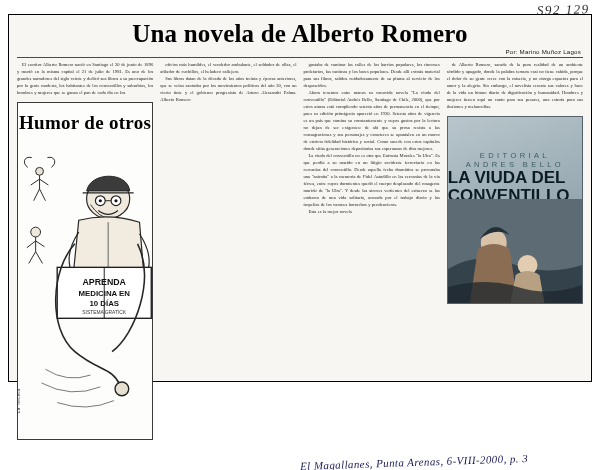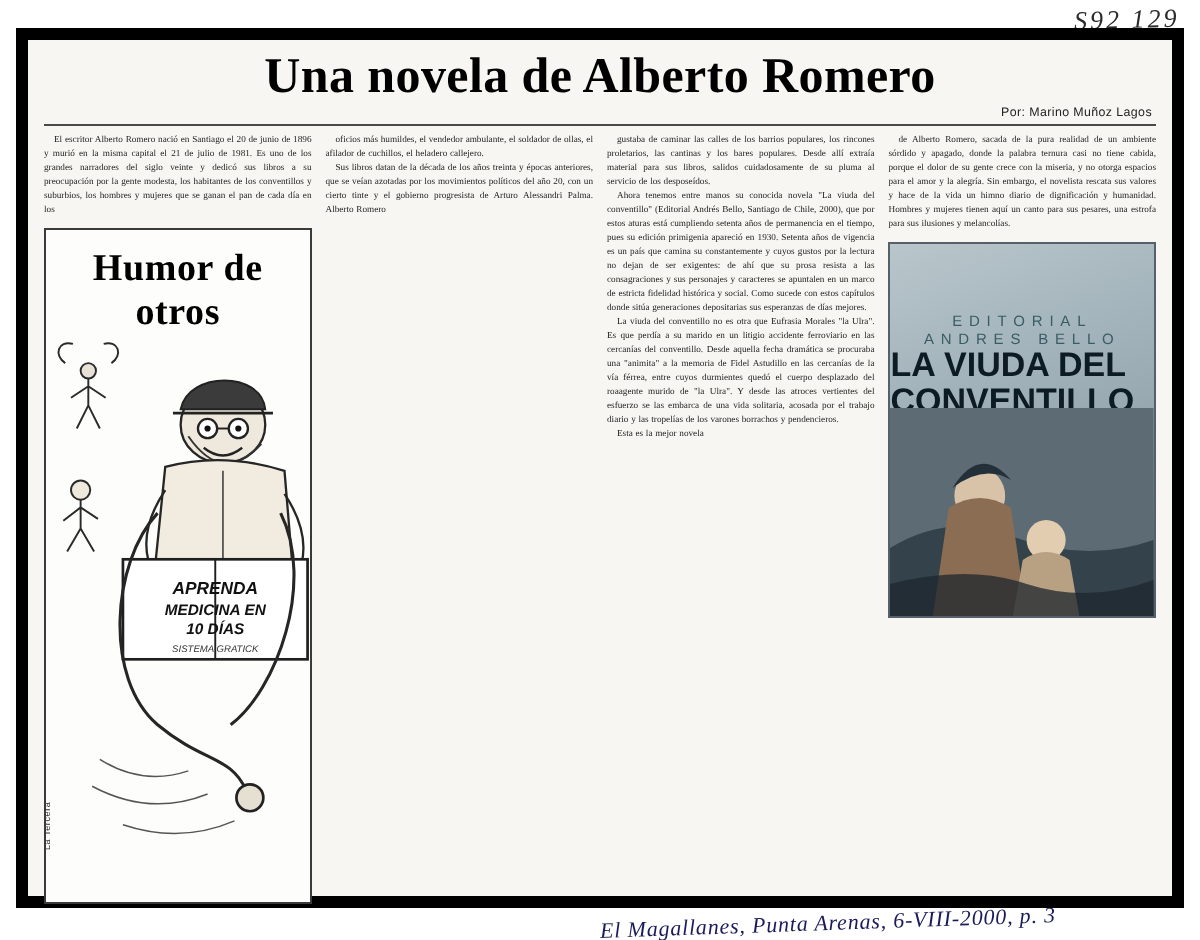--- a/index.html
+++ b/index.html
@@ -28,23 +28,23 @@
     font-style: italic;
     transform: rotate(-1.5deg);
   }
 
   
   .clipping {
     position: absolute;
     left: 8px;
     top: 14px;
     width: 584px;
-    height: 440px;
+    height: 368px;
     background: #f7f6f2;
-    border: 6px solid #000000;
+    border: 1px solid #000000;
     box-sizing: border-box;
     padding: 4px 8px 6px 8px;
   }
 
   .headline {
     text-align: center;
     font-family: "Liberation Serif", serif;
     font-weight: bold;
     font-size: 25px;
     line-height: 1.05;
@@ -102,21 +102,21 @@
     font-family: "Liberation Serif", serif;
     font-weight: bold;
     font-size: 19px;
     padding-top: 9px;
     color: #000;
     letter-spacing: 0.3px;
   }
   .cartoon-art {
     position: absolute;
     left: 0; right: 0;
-    top: 38px; bottom: 12px; font-style: italic;
+    top: 38px; bottom: 12px;
   }
   .cartoon-credit {
     position: absolute;
     left: 3px;
     bottom: 26px;
     font-size: 4.5px;
     color: #333;
     transform: rotate(-90deg);
     transform-origin: left bottom;
     font-family: "Liberation Sans", sans-serif;

